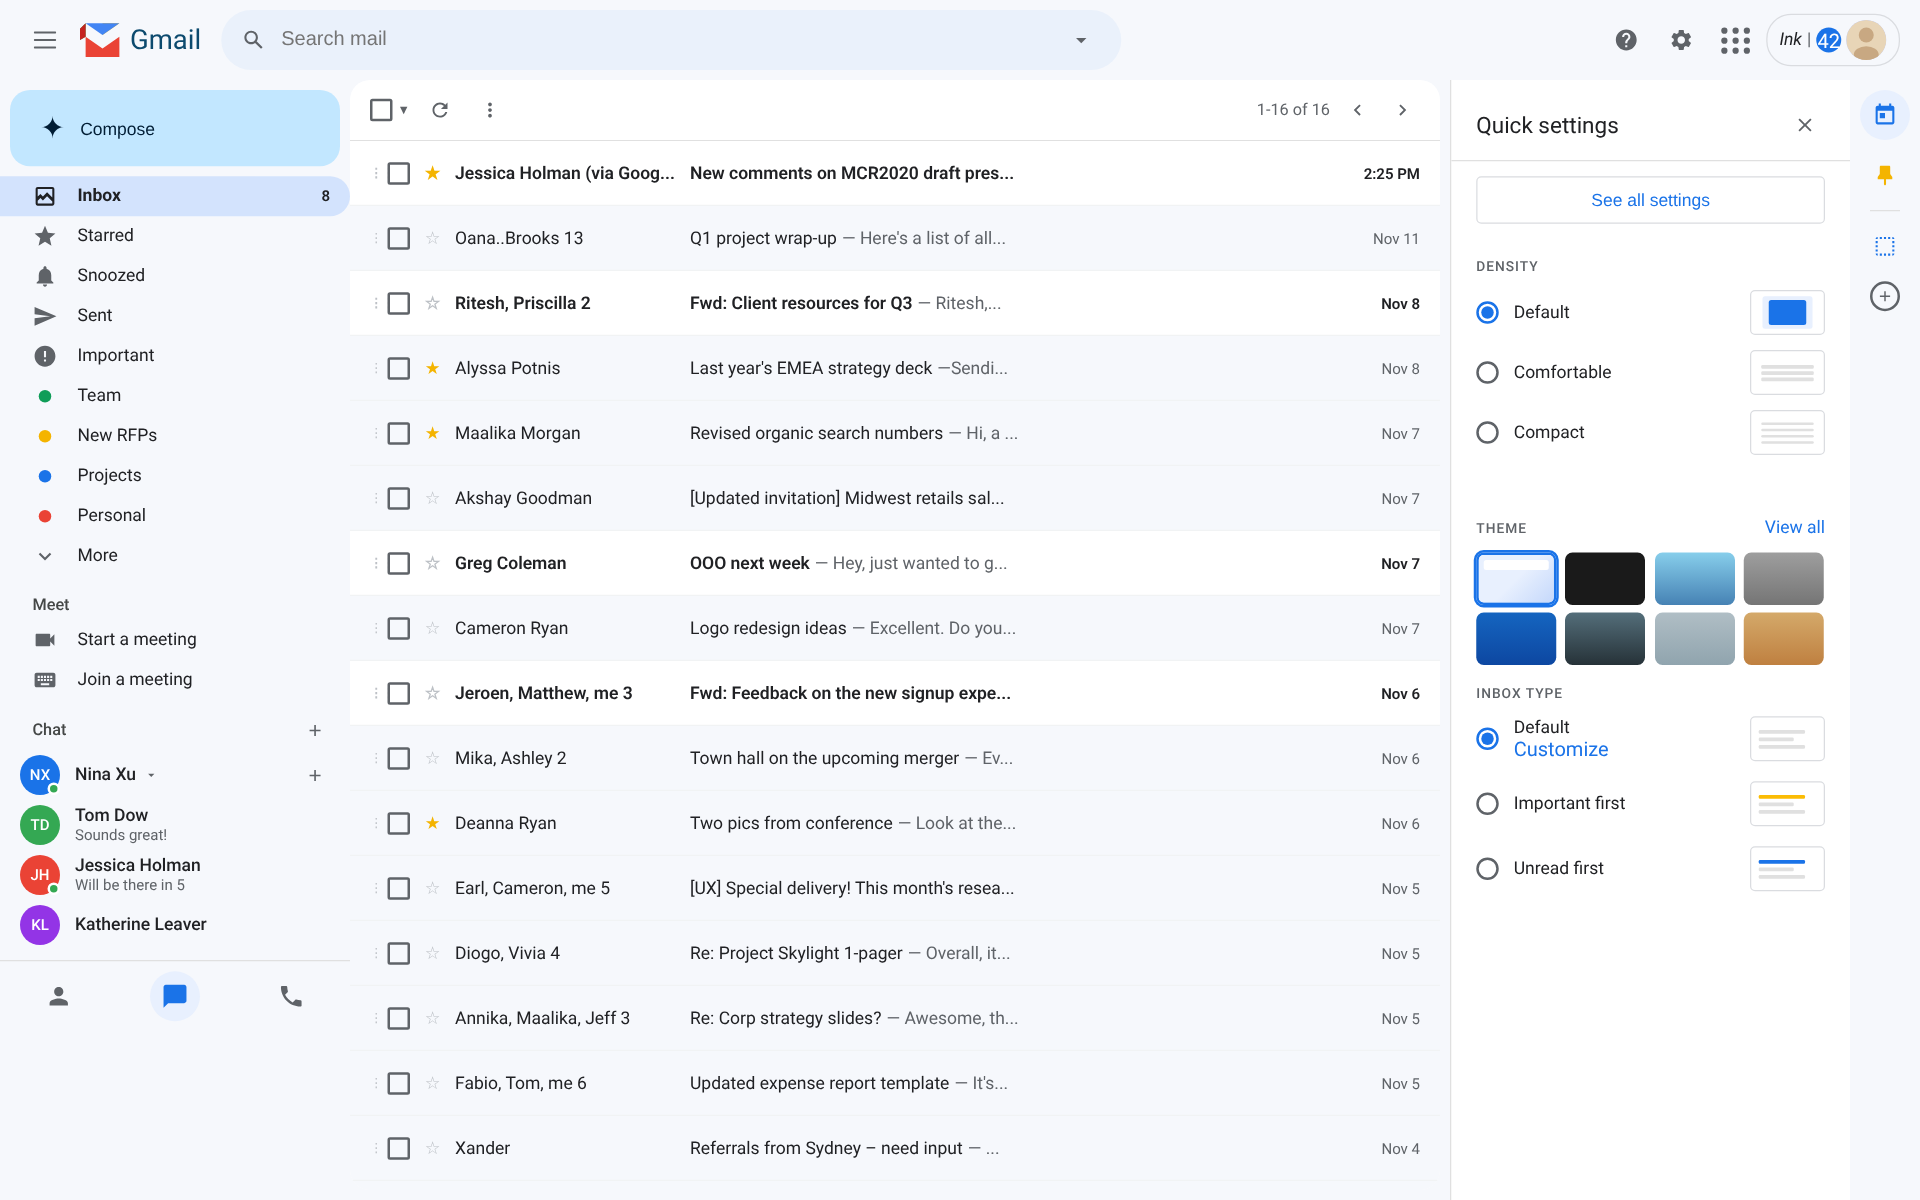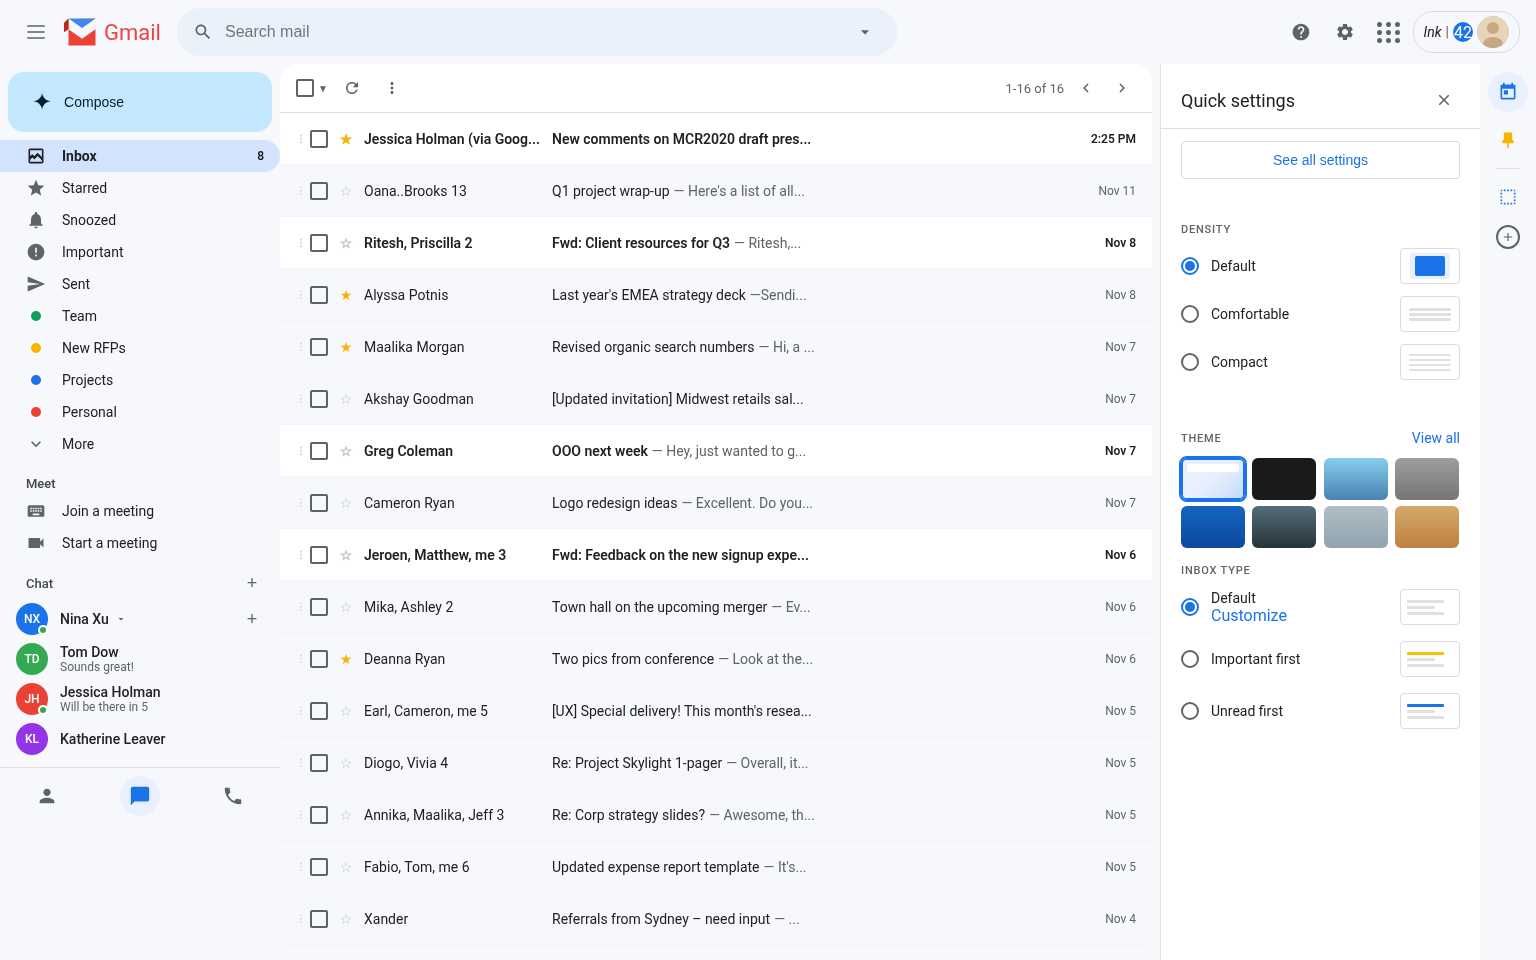--- a/index.html
+++ b/index.html
@@ -73,21 +73,21 @@
     .email-preview { color: #5f6368; font-weight: 400; }
     .email-time { font-size: 12px; color: #5f6368; flex-shrink: 0; min-width: 60px; text-align: right; font-weight: 400; }
     .unread .email-time { font-weight: 600; color: #202124; }
 
     
     .qs-header { display: flex; align-items: center; justify-content: space-between; padding: 20px 20px 12px; border-bottom: 1px solid #e0e0e0; }
     .qs-title { font-size: 18px; font-weight: 400; color: #202124; }
     .qs-close { width: 32px; height: 32px; border-radius: 50%; display: flex; align-items: center; justify-content: center; cursor: pointer; border: none; background: transparent; }
     .qs-section { padding: 16px 20px; }
     .qs-section-title { font-size: 11px; letter-spacing: 0.8px; color: #5f6368; font-weight: 500; margin-bottom: 12px; }
-    .qs-see-all { display: block; width: 100%; padding: 10px; border: 1px solid #dadce0; border-radius: 4px; text-align: center; background: #fff; color: #1a73e8; font-size: 14px; cursor: pointer; margin-bottom: 16px; }
+    .qs-see-all { display: block; width: 100%; padding: 10px; border: 1px solid #dadce0; border-radius: 4px; text-align: center; background: #fff; color: #1a73e8; font-size: 14px; cursor: pointer; margin-bottom: 0; }
     .density-option { display: flex; align-items: center; gap: 12px; margin-bottom: 12px; cursor: pointer; }
     .radio { width: 18px; height: 18px; border-radius: 50%; border: 2px solid #5f6368; display: flex; align-items: center; justify-content: center; flex-shrink: 0; }
     .radio.selected { border-color: #1a73e8; }
     .radio.selected::after { content: ''; width: 10px; height: 10px; border-radius: 50%; background: #1a73e8; }
     .density-preview { margin-left: auto; width: 60px; height: 36px; border: 1px solid #dadce0; border-radius: 4px; display: flex; flex-direction: column; justify-content: center; align-items: center; gap: 2px; overflow: hidden; }
     .density-line { background: #e0e0e0; border-radius: 1px; }
     .density-preview.default-prev { padding: 4px; }
     .default-icon { width: 40px; height: 28px; background: #e8f0fe; border-radius: 2px; display: flex; align-items: center; justify-content: center; }
     .default-icon-inner { width: 30px; height: 20px; background: #1a73e8; border-radius: 2px; }
 
@@ -135,21 +135,21 @@
     </div>
     <div class="gmail-logo">
       <svg width="36" height="28" viewBox="0 0 48 36">
         <path fill="#EA4335" d="M6 36V14.4L24 27l18-12.6V36z"></path>
         <path fill="#FBBC05" d="M42 0l-18 12.6V0z"></path>
         <path fill="#34A853" d="M6 0v14.4L0 18V6z"></path>
         <path fill="#4285F4" d="M42 0H6L24 12.6z"></path>
         <path fill="#C5221F" d="M0 6v12l6-3.6V0z"></path>
         <rect x="0" y="0" width="48" height="36" fill="none"></rect>
       </svg>
-      <span style="font-size:22px;color:#ef4444;">Gmail</span>
+      <span style="font-size:22px;color:#0c4a6e;">Gmail</span>
     </div>
     <div class="search-bar">
       <svg width="20" height="20" viewBox="0 0 24 24" fill="#5f6368">
           <path d="M20.49 19l-5.73-5.73C15.53 12.2 16 10.91 16 9.5 16 5.91 13.09 3 9.5 3S3 5.91 3 9.5 5.91 16 9.5 16c1.41 0 2.7-.47 3.77-1.24L19 20.49 20.49 19zm-10.99-5c-2.49 0-4.5-2.01-4.5-4.5S7.01 5 9.5 5s4.5 2.01 4.5 4.5S11.99 14 9.5 14z"></path>
         </svg>
       <input type="text" placeholder="Search mail" style="">
       <div class="search-dropdown">
         <svg width="20" height="20" viewBox="0 0 24 24" fill="#5f6368">
             <path d="M7 10l5 5 5-5z"></path>
           </svg>
@@ -226,33 +226,33 @@
           <svg width="20" height="20" viewBox="0 0 24 24" fill="#5f6368">
               <path d="M12 22c1.1 0 2-.9 2-2h-4c0 1.1.9 2 2 2zm6-6v-5c0-3.07-1.63-5.64-4.5-6.32V4c0-.83-.67-1.5-1.5-1.5s-1.5.67-1.5 1.5v.68C7.64 5.36 6 7.92 6 11v5l-2 2v1h16v-1l-2-2z"></path>
             </svg>
         </div>
         <span>Snoozed</span>
       </div>
 
       <div class="nav-item">
         <div class="nav-icon">
           <svg width="20" height="20" viewBox="0 0 24 24" fill="#5f6368">
+              <path d="M2.01 21L23 12 2.01 3 2 10l15 2-15 2z"></path>
+            </svg>
+        </div>
+        <span>Sent</span>
+      </div>
+
+      <div class="nav-item">
+        <div class="nav-icon">
+          <svg width="20" height="20" viewBox="0 0 24 24" fill="#5f6368">
               <path d="M11 15h2v2h-2v-2zm0-8h2v6h-2V7zm.99-5C6.47 2 2 6.48 2 12s4.47 10 9.99 10C17.52 22 22 17.52 22 12S17.52 2 11.99 2z"></path>
             </svg>
         </div>
         <span>Important</span>
-      </div>
-
-      <div class="nav-item">
-        <div class="nav-icon">
-          <svg width="20" height="20" viewBox="0 0 24 24" fill="#5f6368">
-              <path d="M2.01 21L23 12 2.01 3 2 10l15 2-15 2z"></path>
-            </svg>
-        </div>
-        <span>Sent</span>
       </div>
 
       <div class="nav-item">
         <div class="nav-icon">
           <div class="dot" style="background:#0f9d58;"></div>
         </div>
         <span>Team</span>
       </div>
 
       <div class="nav-item">
@@ -282,32 +282,32 @@
               <path d="M16.59 8.59L12 13.17 7.41 8.59 6 10l6 6 6-6z"></path>
             </svg>
         </div>
         <span>More</span>
       </div>
 
       <div class="section-label">Meet</div>
       <div class="meet-item">
         <div class="nav-icon">
           <svg width="20" height="20" viewBox="0 0 24 24" fill="#5f6368">
+              <path d="M17 10.5V7c0-.55-.45-1-1-1H4c-.55 0-1 .45-1 1v10c0 .55.45 1 1 1h12c.55 0 1-.45 1-1v-3.5l4 4v-11l-4 4z"></path>
+            </svg>
+        </div>
+        <span>Start a meeting</span>
+      </div>
+      <div class="meet-item">
+        <div class="nav-icon">
+          <svg width="20" height="20" viewBox="0 0 24 24" fill="#5f6368">
               <path d="M20 5H4c-1.1 0-1.99.9-1.99 2L2 17c0 1.1.9 2 2 2h16c1.1 0 2-.9 2-2V7c0-1.1-.9-2-2-2zm-9 3h2v2h-2V8zm0 3h2v2h-2v-2zM8 8h2v2H8V8zm0 3h2v2H8v-2zm-1 2H5v-2h2v2zm0-3H5V8h2v2zm9 7H8v-2h8v2zm0-4h-2v-2h2v2zm0-3h-2V8h2v2zm3 3h-2v-2h2v2zm0-3h-2V8h2v2z"></path>
             </svg>
         </div>
         <span>Join a meeting</span>
-      </div>
-      <div class="meet-item">
-        <div class="nav-icon">
-          <svg width="20" height="20" viewBox="0 0 24 24" fill="#5f6368">
-              <path d="M17 10.5V7c0-.55-.45-1-1-1H4c-.55 0-1 .45-1 1v10c0 .55.45 1 1 1h12c.55 0 1-.45 1-1v-3.5l4 4v-11l-4 4z"></path>
-            </svg>
-        </div>
-        <span>Start a meeting</span>
       </div>
 
       <div class="chat-header">
         <span>Chat</span>
         <button class="chat-add-btn">+</button>
       </div>
 
       <div class="chat-user">
         <div class="chat-avatar" style="background:#1a73e8;">
           <span>NX</span>

